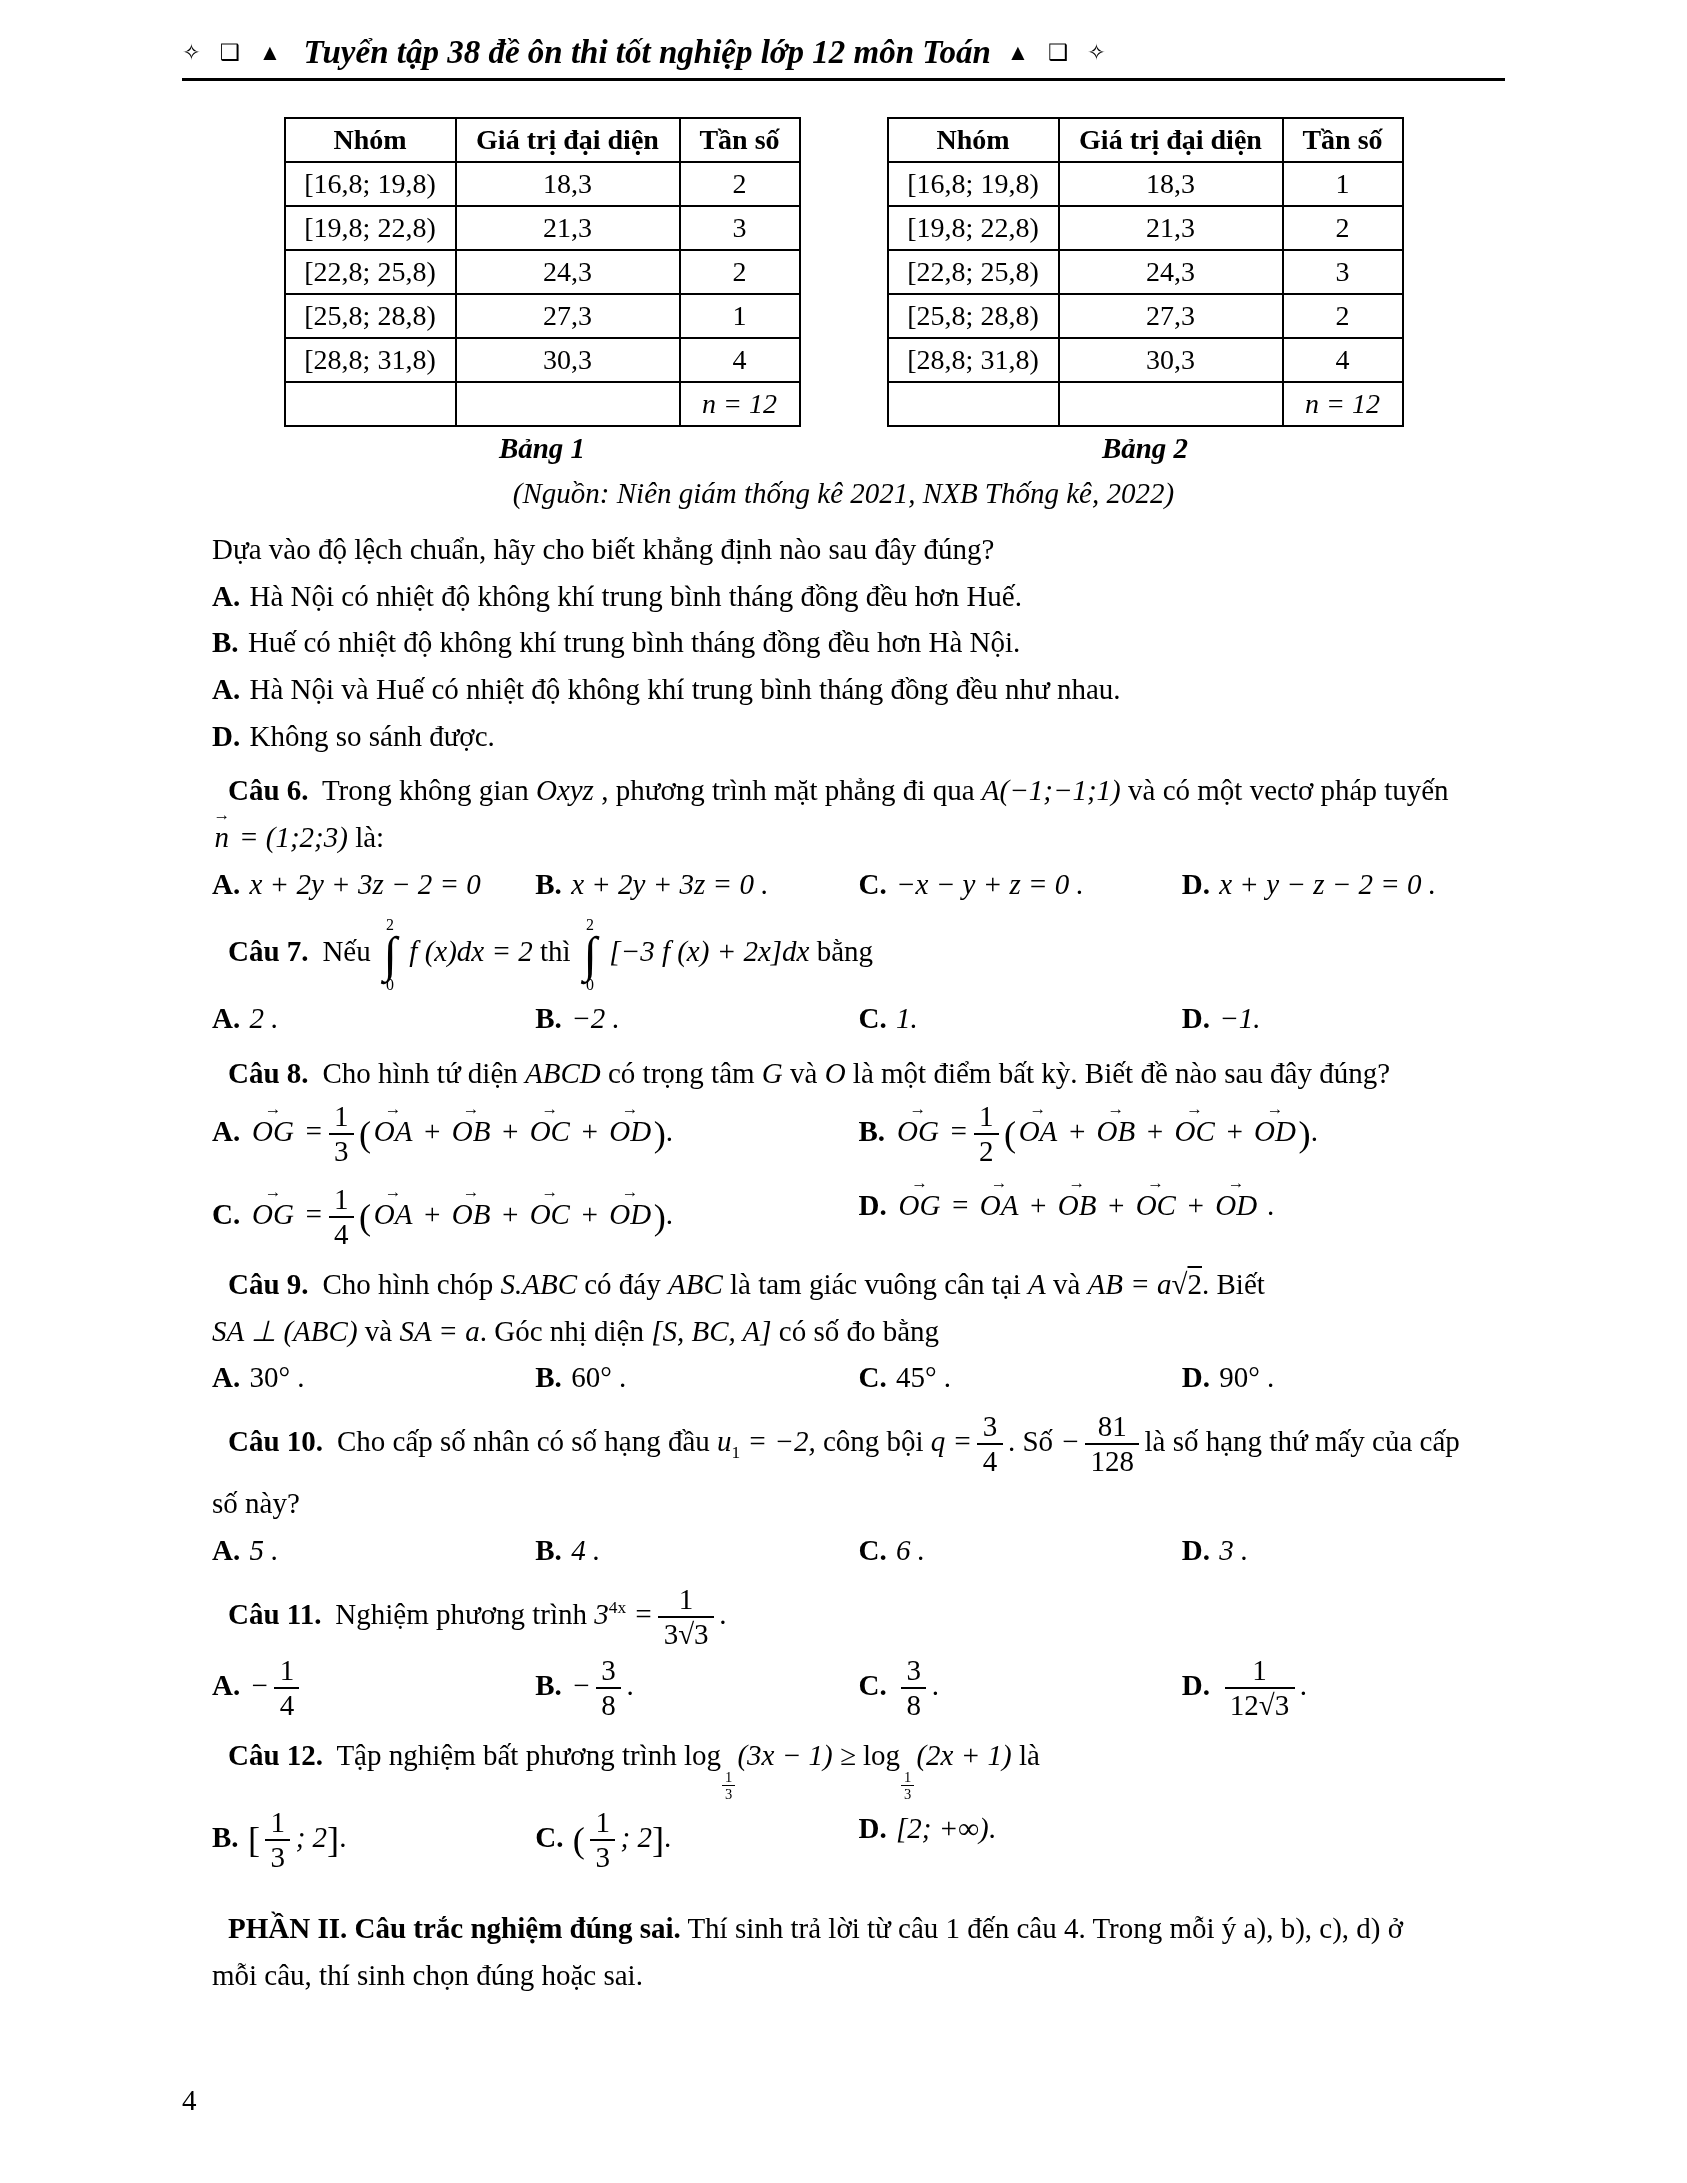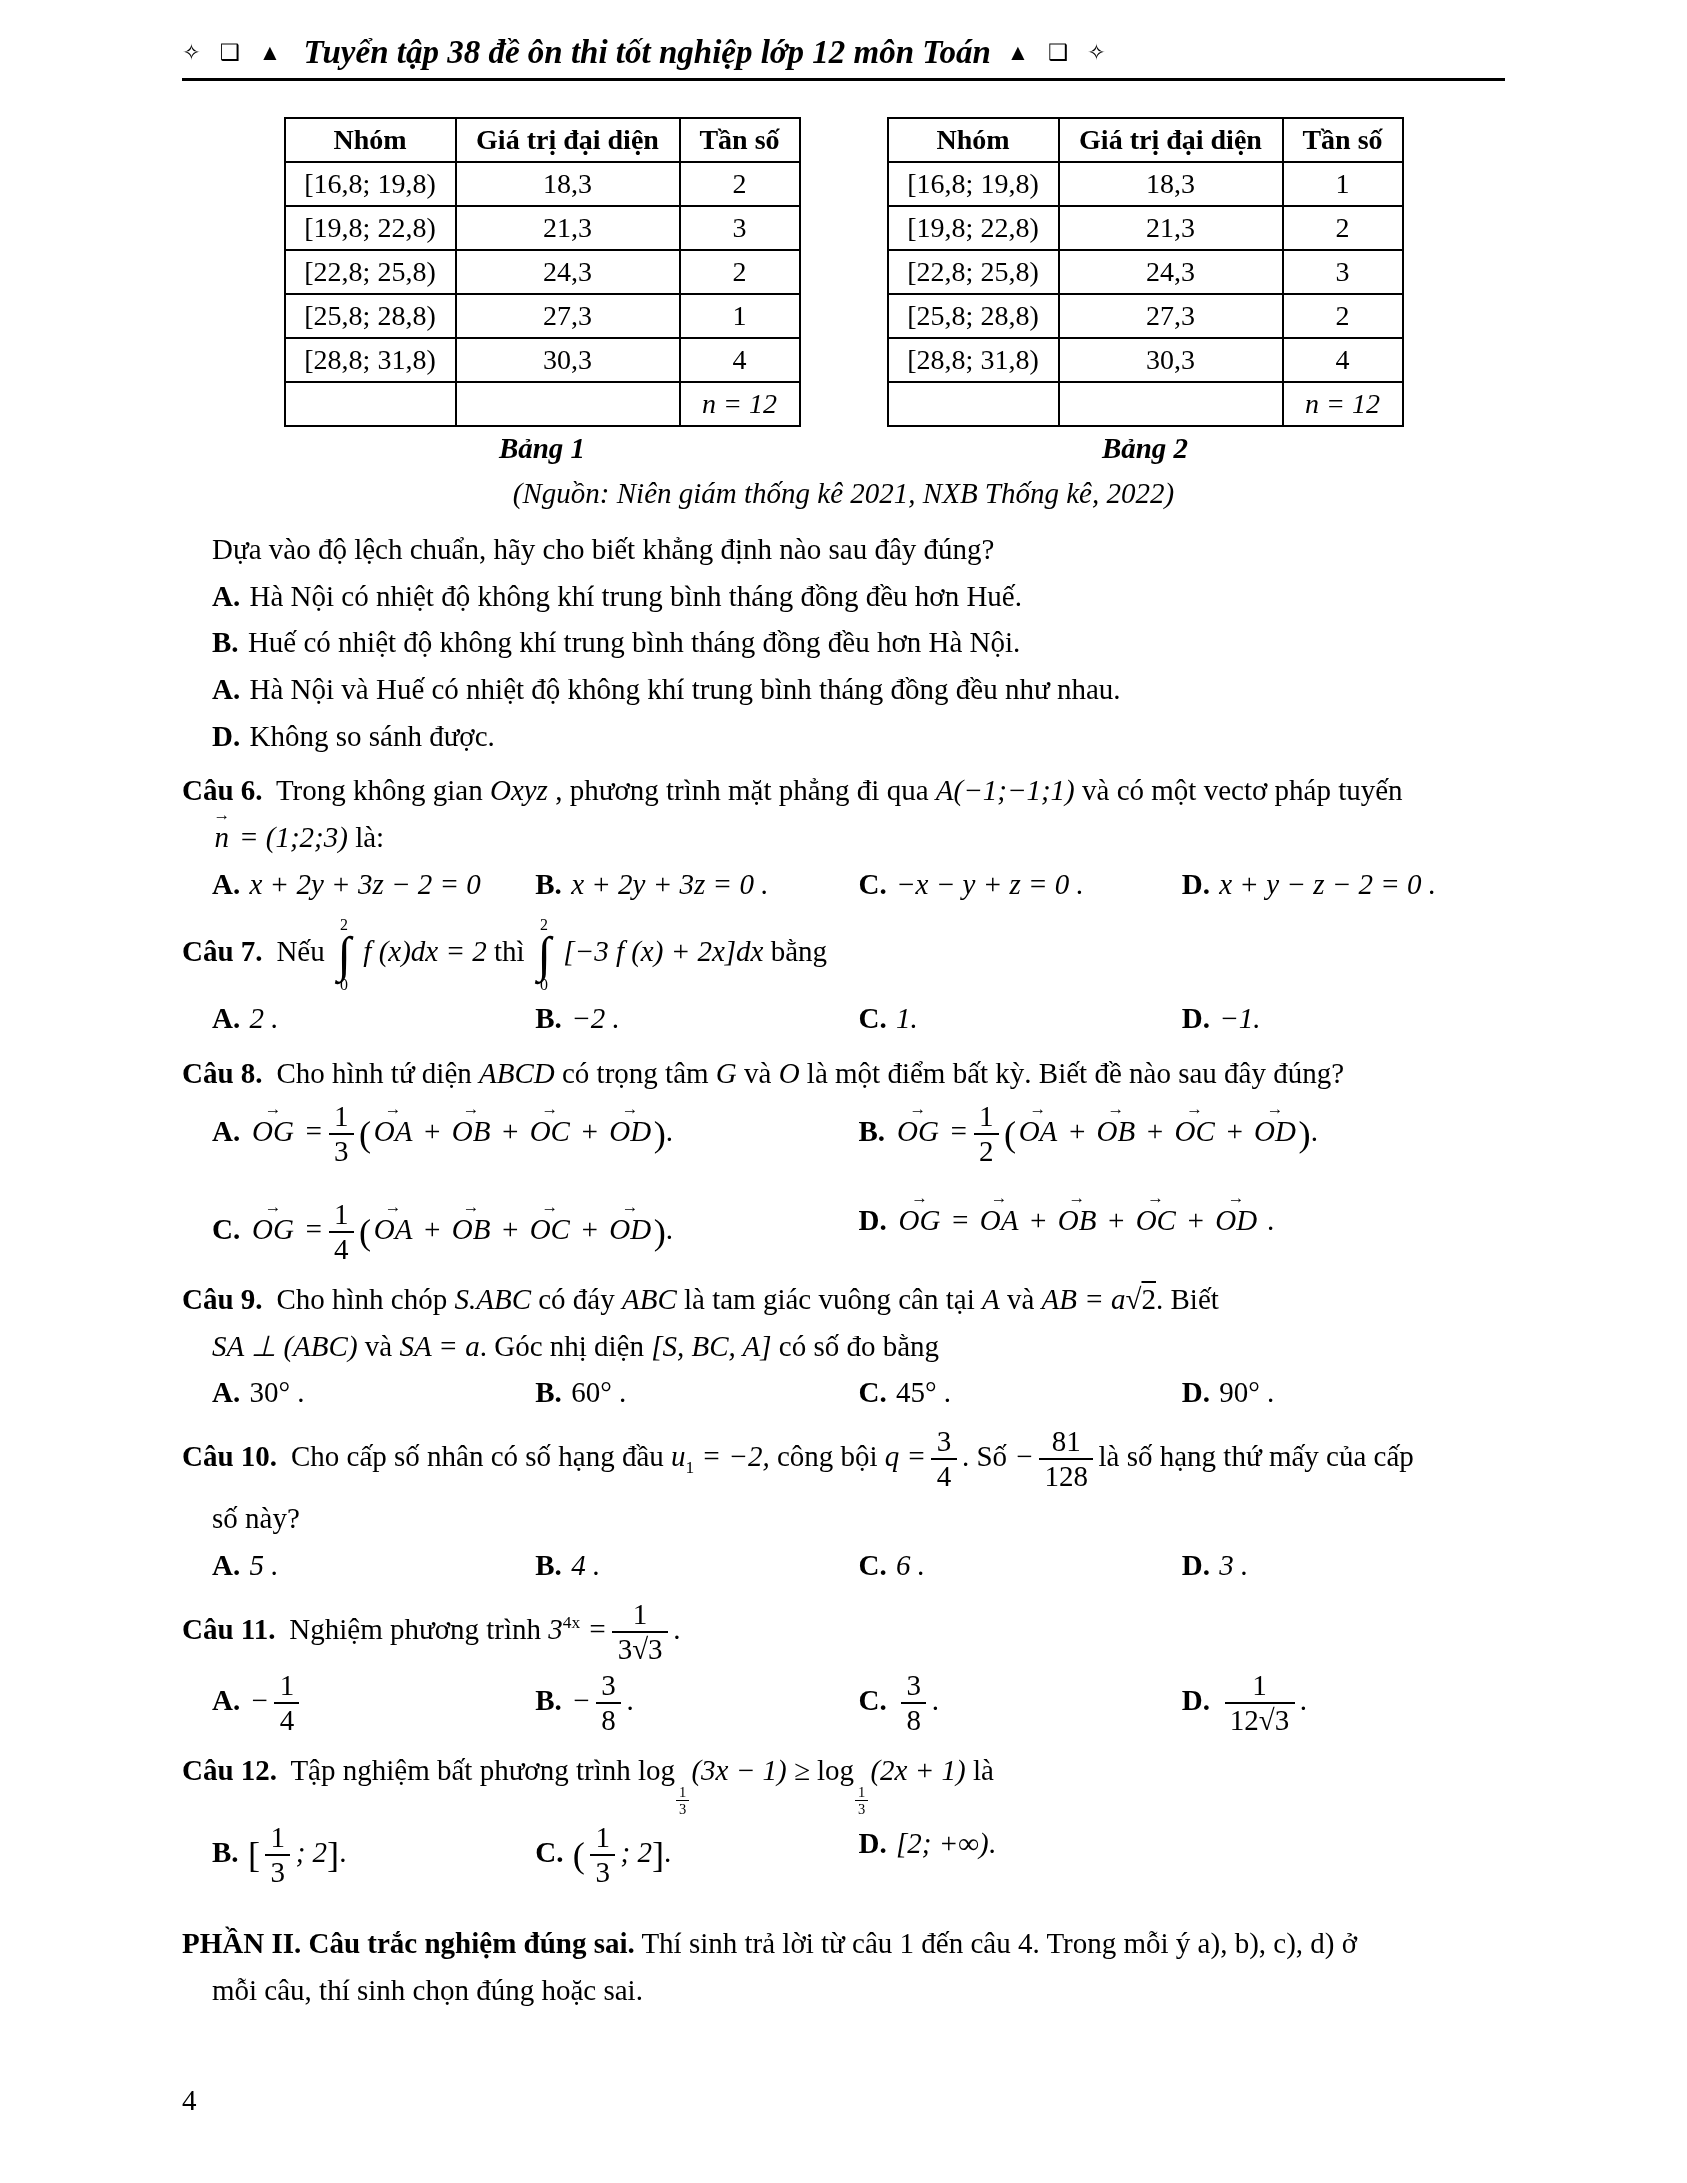--- a/index.html
+++ b/index.html
@@ -28,25 +28,25 @@
   .total { font-style:italic; }
   .tbl-caption { text-align:center; font-weight:bold; font-style:italic; margin-top:5.3px; }
 
   .source { text-align:center; font-style:italic; margin-top:12px; }
 
   
   .content { margin-top:17px; line-height:1.52; }
   .qline { margin-top:2.6px; }
   .indent1 { padding-left:30px; }
   .question { margin-top:10.6px; }
-  .qlabel { font-weight:bold; margin-right:6.6px; }
+  .qlabel { font-weight:bold; margin-right:6.6px;margin-left:46px; }
   .m { font-style:italic; }
   .olab { font-weight:bold; margin-right:9.3px; }
   .opts4 { display:grid; grid-template-columns:repeat(4,1fr); padding-left:30px; margin-top:2.6px; }
-  .opts2 { display:grid; grid-template-columns:1fr 1fr; padding-left:30px; margin-top:5.3px; row-gap:29px; }
+  .opts2 { display:grid; grid-template-columns:1fr 1fr; padding-left:30px; margin-top:5.3px; row-gap:14px; }
 
   
   .vec { font-style:italic; position:relative; display:inline-block; padding:0 2.6px; }
   .vec::after {
     content:"→"; position:absolute; left:50%; top:-0.74em;
     transform:translateX(-50%); font-size:0.58em; font-style:normal;
   }
 
   
   .frac { display:inline-flex; flex-direction:column; align-items:center; vertical-align:middle; margin:0 5.3px; line-height:1.15; }

